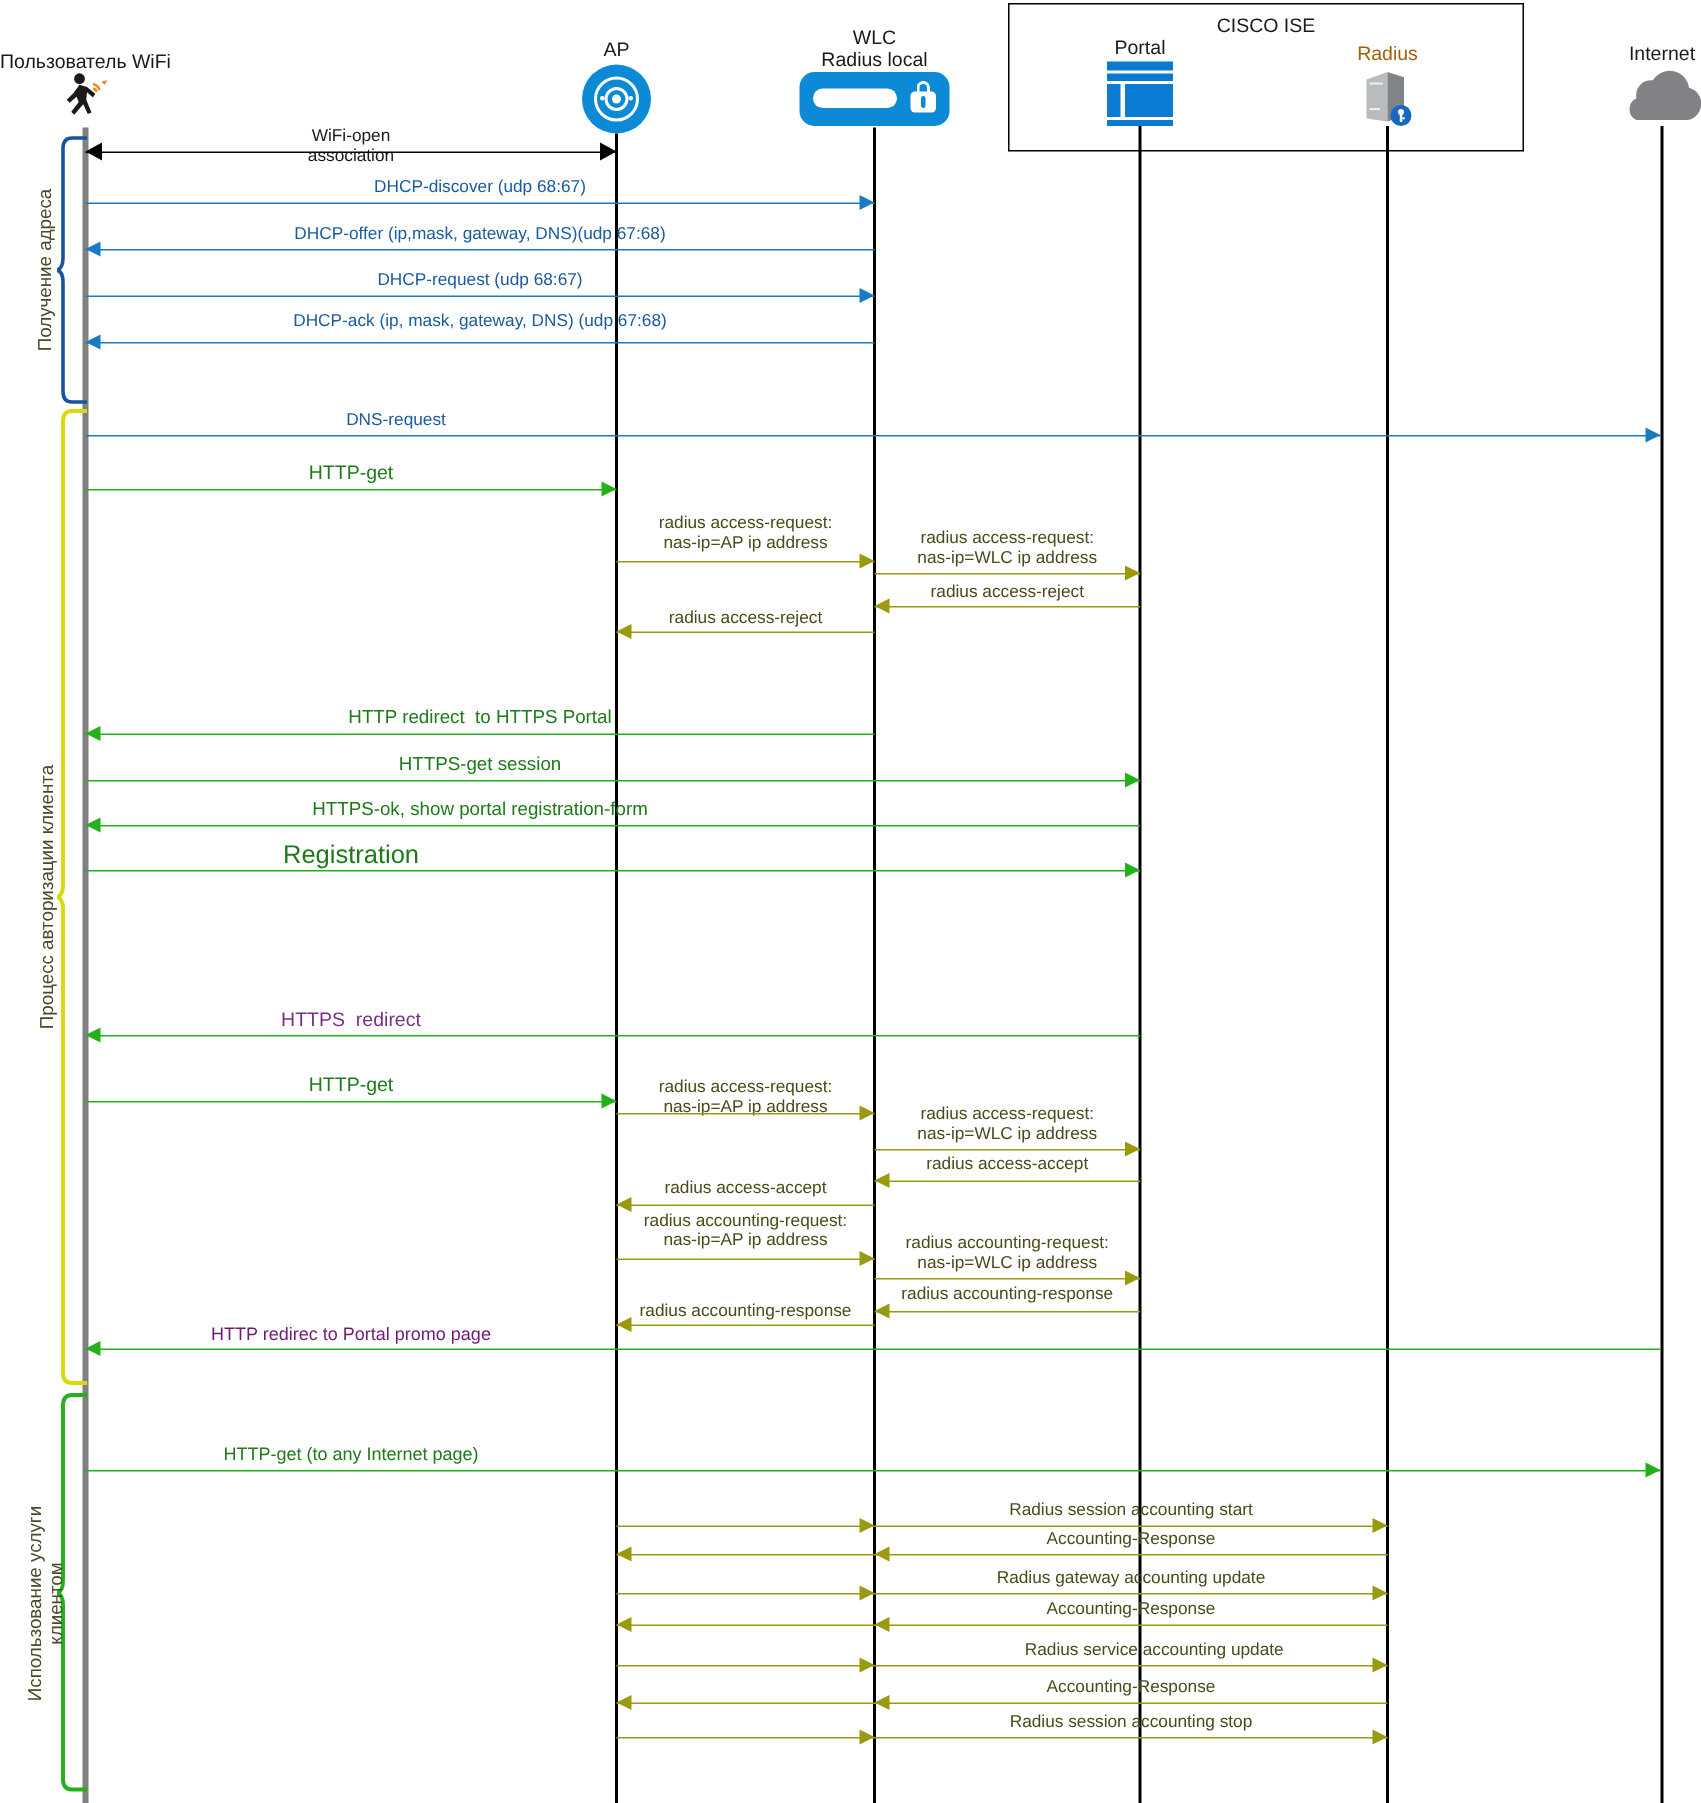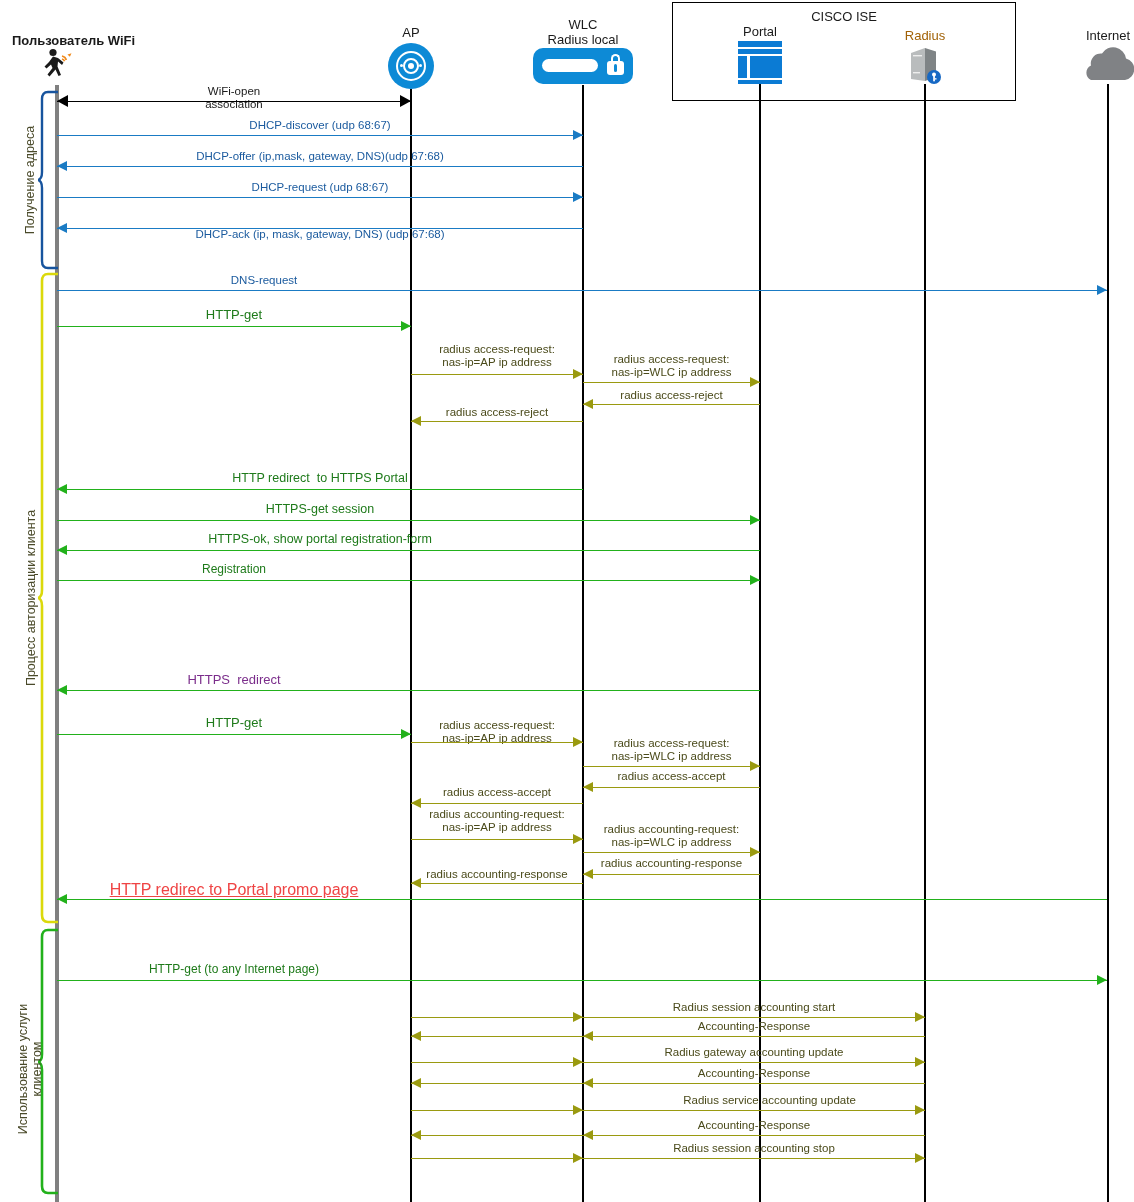--- a/index.html
+++ b/index.html
@@ -34,21 +34,21 @@
 </style>
 </head>
 <body>
 
 <div id="canvas">
 
   <div class="ise-box" style="left:672px;top:2px;width:342px;height:97px;">
     <div class="ise-title">CISCO ISE</div>
   </div>
 
-  <div class="actor-label" style="left:12px;top:33px;width:120px;text-align:left;font-weight:bold;">Пользователь WiFi</div>
+  <div class="actor-label" style="left:0px;top:33px;width:120px;text-align:left;">Пользователь WiFi</div>
   <div class="ico" style="left:38px;top:48px;width:36px;height:34px;">
     <svg width="36" height="34" viewBox="0 0 36 34">
       <circle cx="15" cy="4.5" r="3.6" fill="#1a1a1a"></circle>
       <path d="M15 8.5 L11 14 L6.5 18.5 L8.5 20.5 L13 16.5 L14.5 20 L9.5 26.5 L11.5 28.5 L17.5 21.5 L20.5 28 L23 27 L19.5 18.5 L20 13.5 L24 17 L25.5 14.5 L20 10 Z" fill="#1a1a1a"></path>
       <path d="M24 8 q3.5 0.8 4.3 4" stroke="#f08a1c" stroke-width="1.7" fill="none"></path>
       <path d="M24 11 q2 0.5 2.5 2.3" stroke="#f08a1c" stroke-width="1.7" fill="none"></path>
       <path d="M29.5 6.5 l4 -1.2 l-1.6 3.4 Z" fill="#f08a1c"></path>
     </svg>
   </div>
   <div class="lifeline thick" style="left:55px;top:85px;height:1117px;"></div>
@@ -139,21 +139,21 @@
   <div class="arrowhead" style="left:573px;top:130px;border-top:5px solid transparent;border-bottom:5px solid transparent;border-left:10px solid #1a7bc4;"></div>
 
   <div class="msg-label" style="left:57px;top:150px;width:526px;color:#1a5a9e;">DHCP-offer (ip,mask, gateway, DNS)(udp 67:68)</div>
   <div class="msg-line" style="left:57px;top:166px;width:526px;border-color:#1a7bc4;"></div>
   <div class="arrowhead" style="left:57px;top:161px;border-top:5px solid transparent;border-bottom:5px solid transparent;border-right:10px solid #1a7bc4;"></div>
 
   <div class="msg-label" style="left:57px;top:181px;width:526px;color:#1a5a9e;">DHCP-request (udp 68:67)</div>
   <div class="msg-line" style="left:57px;top:197px;width:526px;border-color:#1a7bc4;"></div>
   <div class="arrowhead" style="left:573px;top:192px;border-top:5px solid transparent;border-bottom:5px solid transparent;border-left:10px solid #1a7bc4;"></div>
 
-  <div class="msg-label" style="left:57px;top:228px;width:526px;color:#1a5a9e;">DHCP-ack (ip, mask, gateway, DNS) (udp 67:68)</div>
+  <div class="msg-label" style="left:57px;top:208px;width:526px;color:#1a5a9e;">DHCP-ack (ip, mask, gateway, DNS) (udp 67:68)</div>
   <div class="msg-line" style="left:57px;top:228px;width:526px;border-color:#1a7bc4;"></div>
   <div class="arrowhead" style="left:57px;top:223px;border-top:5px solid transparent;border-bottom:5px solid transparent;border-right:10px solid #1a7bc4;"></div>
 
   <div class="msg-label" style="left:57px;top:274px;width:414px;color:#1a5a9e;">DNS-request</div>
   <div class="msg-line" style="left:57px;top:290px;width:1050px;border-color:#1a7bc4;"></div>
   <div class="arrowhead" style="left:1097px;top:285px;border-top:5px solid transparent;border-bottom:5px solid transparent;border-left:10px solid #1a7bc4;"></div>
 
   <div class="msg-label" style="left:57px;top:308px;width:354px;color:#1e7a1a;font-size:13px;">HTTP-get</div>
   <div class="msg-line" style="left:57px;top:326px;width:354px;border-color:#22b11b;"></div>
   <div class="arrowhead" style="left:401px;top:321px;border-top:5px solid transparent;border-bottom:5px solid transparent;border-left:10px solid #22b11b;"></div>
@@ -181,21 +181,21 @@
   <div class="arrowhead" style="left:57px;top:484px;border-top:5px solid transparent;border-bottom:5px solid transparent;border-right:10px solid #22b11b;"></div>
 
   <div class="msg-label" style="left:57px;top:503px;width:526px;color:#1e7a1a;font-size:12.5px;">HTTPS-get session</div>
   <div class="msg-line" style="left:57px;top:520px;width:703px;border-color:#22b11b;"></div>
   <div class="arrowhead" style="left:750px;top:515px;border-top:5px solid transparent;border-bottom:5px solid transparent;border-left:10px solid #22b11b;"></div>
 
   <div class="msg-label" style="left:57px;top:533px;width:526px;color:#1e7a1a;font-size:12.5px;">HTTPS-ok, show portal registration-form</div>
   <div class="msg-line" style="left:57px;top:550px;width:703px;border-color:#22b11b;"></div>
   <div class="arrowhead" style="left:57px;top:545px;border-top:5px solid transparent;border-bottom:5px solid transparent;border-right:10px solid #22b11b;"></div>
 
-  <div class="msg-label" style="left:57px;top:563px;width:354px;color:#1e7a1a;font-size:12px;">Registration</div>
+  <div class="msg-label" style="left:57px;top:563px;width:354px;color:#1e7a1a;font-size:17px;">Registration</div>
   <div class="msg-line" style="left:57px;top:580px;width:703px;border-color:#22b11b;"></div>
   <div class="arrowhead" style="left:750px;top:575px;border-top:5px solid transparent;border-bottom:5px solid transparent;border-left:10px solid #22b11b;"></div>
 
   <div class="msg-label" style="left:57px;top:673px;width:354px;color:#7b2d8b;font-size:13px;">HTTPS  redirect</div>
   <div class="msg-line" style="left:57px;top:690px;width:703px;border-color:#22b11b;"></div>
   <div class="arrowhead" style="left:57px;top:685px;border-top:5px solid transparent;border-bottom:5px solid transparent;border-right:10px solid #22b11b;"></div>
 
   <div class="msg-label" style="left:57px;top:716px;width:354px;color:#1e7a1a;font-size:13px;">HTTP-get</div>
   <div class="msg-line" style="left:57px;top:734px;width:354px;border-color:#22b11b;"></div>
   <div class="arrowhead" style="left:401px;top:729px;border-top:5px solid transparent;border-bottom:5px solid transparent;border-left:10px solid #22b11b;"></div>
@@ -229,21 +229,21 @@
   <div class="arrowhead" style="left:750px;top:847px;border-top:5px solid transparent;border-bottom:5px solid transparent;border-left:10px solid #9a9a10;"></div>
 
   <div class="msg-label" style="left:583px;top:857px;width:177px;color:#4a4a1a;">radius accounting-response</div>
   <div class="msg-line" style="left:583px;top:874px;width:177px;border-color:#9a9a10;"></div>
   <div class="arrowhead" style="left:583px;top:869px;border-top:5px solid transparent;border-bottom:5px solid transparent;border-right:10px solid #9a9a10;"></div>
 
   <div class="msg-label" style="left:411px;top:868px;width:172px;color:#4a4a1a;">radius accounting-response</div>
   <div class="msg-line" style="left:411px;top:883px;width:172px;border-color:#9a9a10;"></div>
   <div class="arrowhead" style="left:411px;top:878px;border-top:5px solid transparent;border-bottom:5px solid transparent;border-right:10px solid #9a9a10;"></div>
 
-  <div class="msg-label" style="left:57px;top:883px;width:354px;color:#ef4444;font-size:16px;text-decoration:underline;">HTTP redirec to Portal promo page</div>
+  <div class="msg-label" style="left:57px;top:883px;width:354px;color:#701a75;font-size:12px;">HTTP redirec to Portal promo page</div>
   <div class="msg-line" style="left:57px;top:899px;width:1050px;border-color:#22b11b;"></div>
   <div class="arrowhead" style="left:57px;top:894px;border-top:5px solid transparent;border-bottom:5px solid transparent;border-right:10px solid #22b11b;"></div>
 
   <div class="msg-label" style="left:57px;top:963px;width:354px;color:#1e7a1a;font-size:12px;">HTTP-get (to any Internet page)</div>
   <div class="msg-line" style="left:57px;top:980px;width:1050px;border-color:#22b11b;"></div>
   <div class="arrowhead" style="left:1097px;top:975px;border-top:5px solid transparent;border-bottom:5px solid transparent;border-left:10px solid #22b11b;"></div>
 
   <div class="msg-label" style="left:583px;top:1001px;width:342px;color:#4a4a1a;font-size:11.5px;">Radius session accounting start</div>
   <div class="msg-line" style="left:411px;top:1017px;width:514px;border-color:#9a9a10;"></div>
   <div class="arrowhead" style="left:573px;top:1012px;border-top:5px solid transparent;border-bottom:5px solid transparent;border-left:10px solid #9a9a10;"></div>

